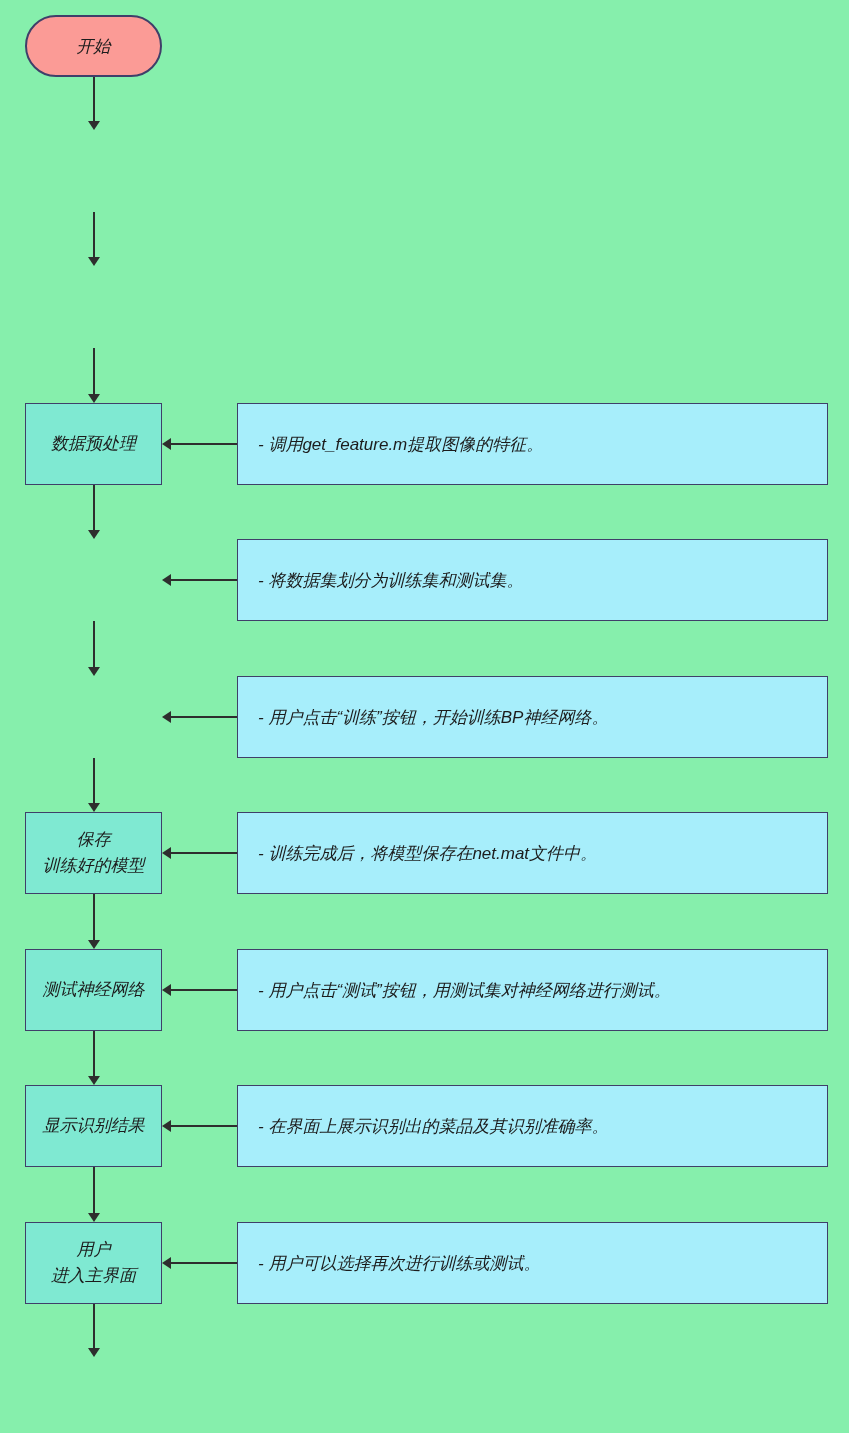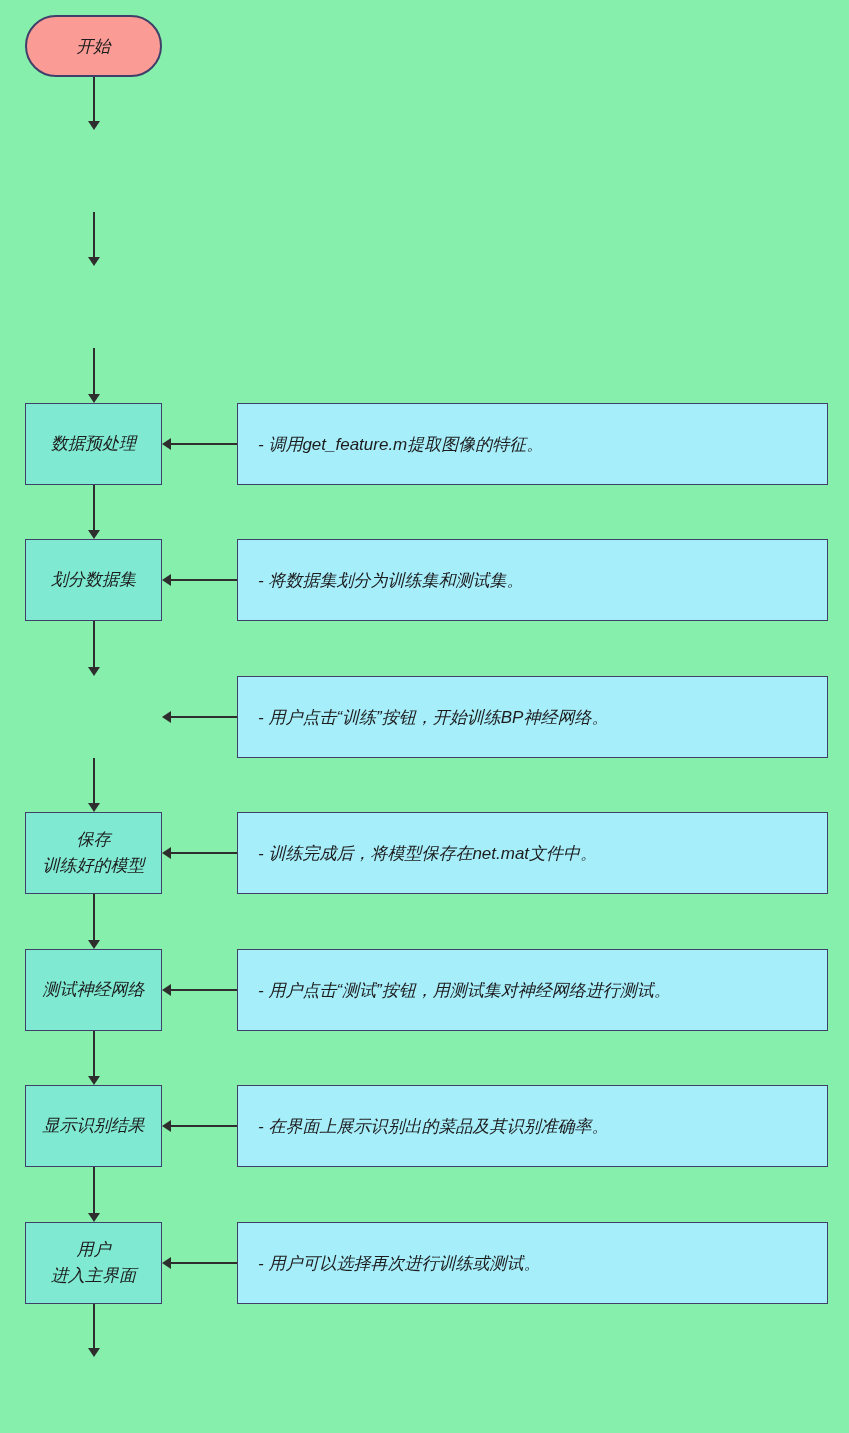--- a/index.html
+++ b/index.html
@@ -81,23 +81,20 @@
     <div class="harrow">
         <span class="hhead"></span>
         <span class="hline"></span>
       </div>
     <div class="note">
       <span class="ntext">- 调用get_feature.m提取图像的特征。</span>
     </div>
   </div>
 
   <div class="row" style="top:539px">
-    <div class="process">
-      <span class="lbl">划分数据集</span>
-    </div>
     <div class="harrow">
         <span class="hhead"></span>
         <span class="hline"></span>
       </div>
     <div class="note">
       <span class="ntext">- 将数据集划分为训练集和测试集。</span>
     </div>
   </div>
 
   <div class="row" style="top:676px">

